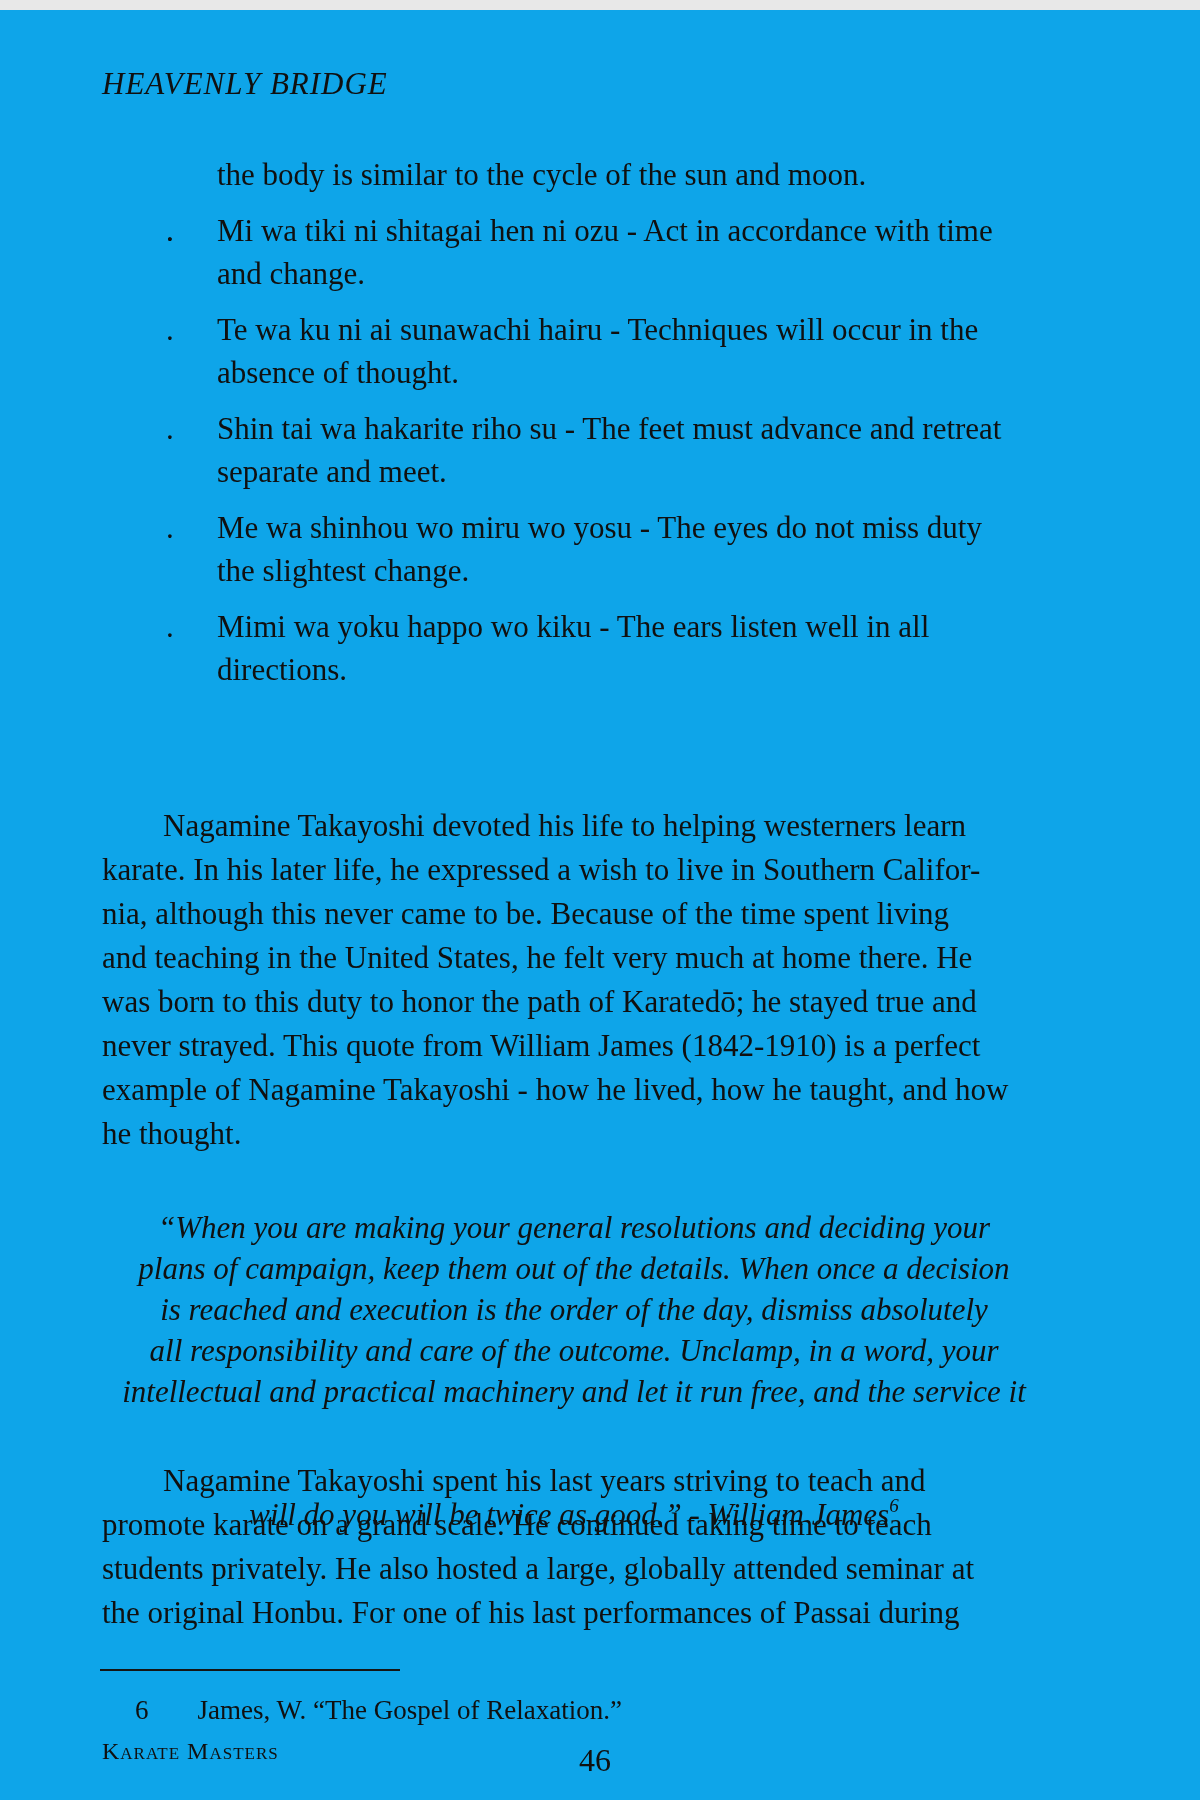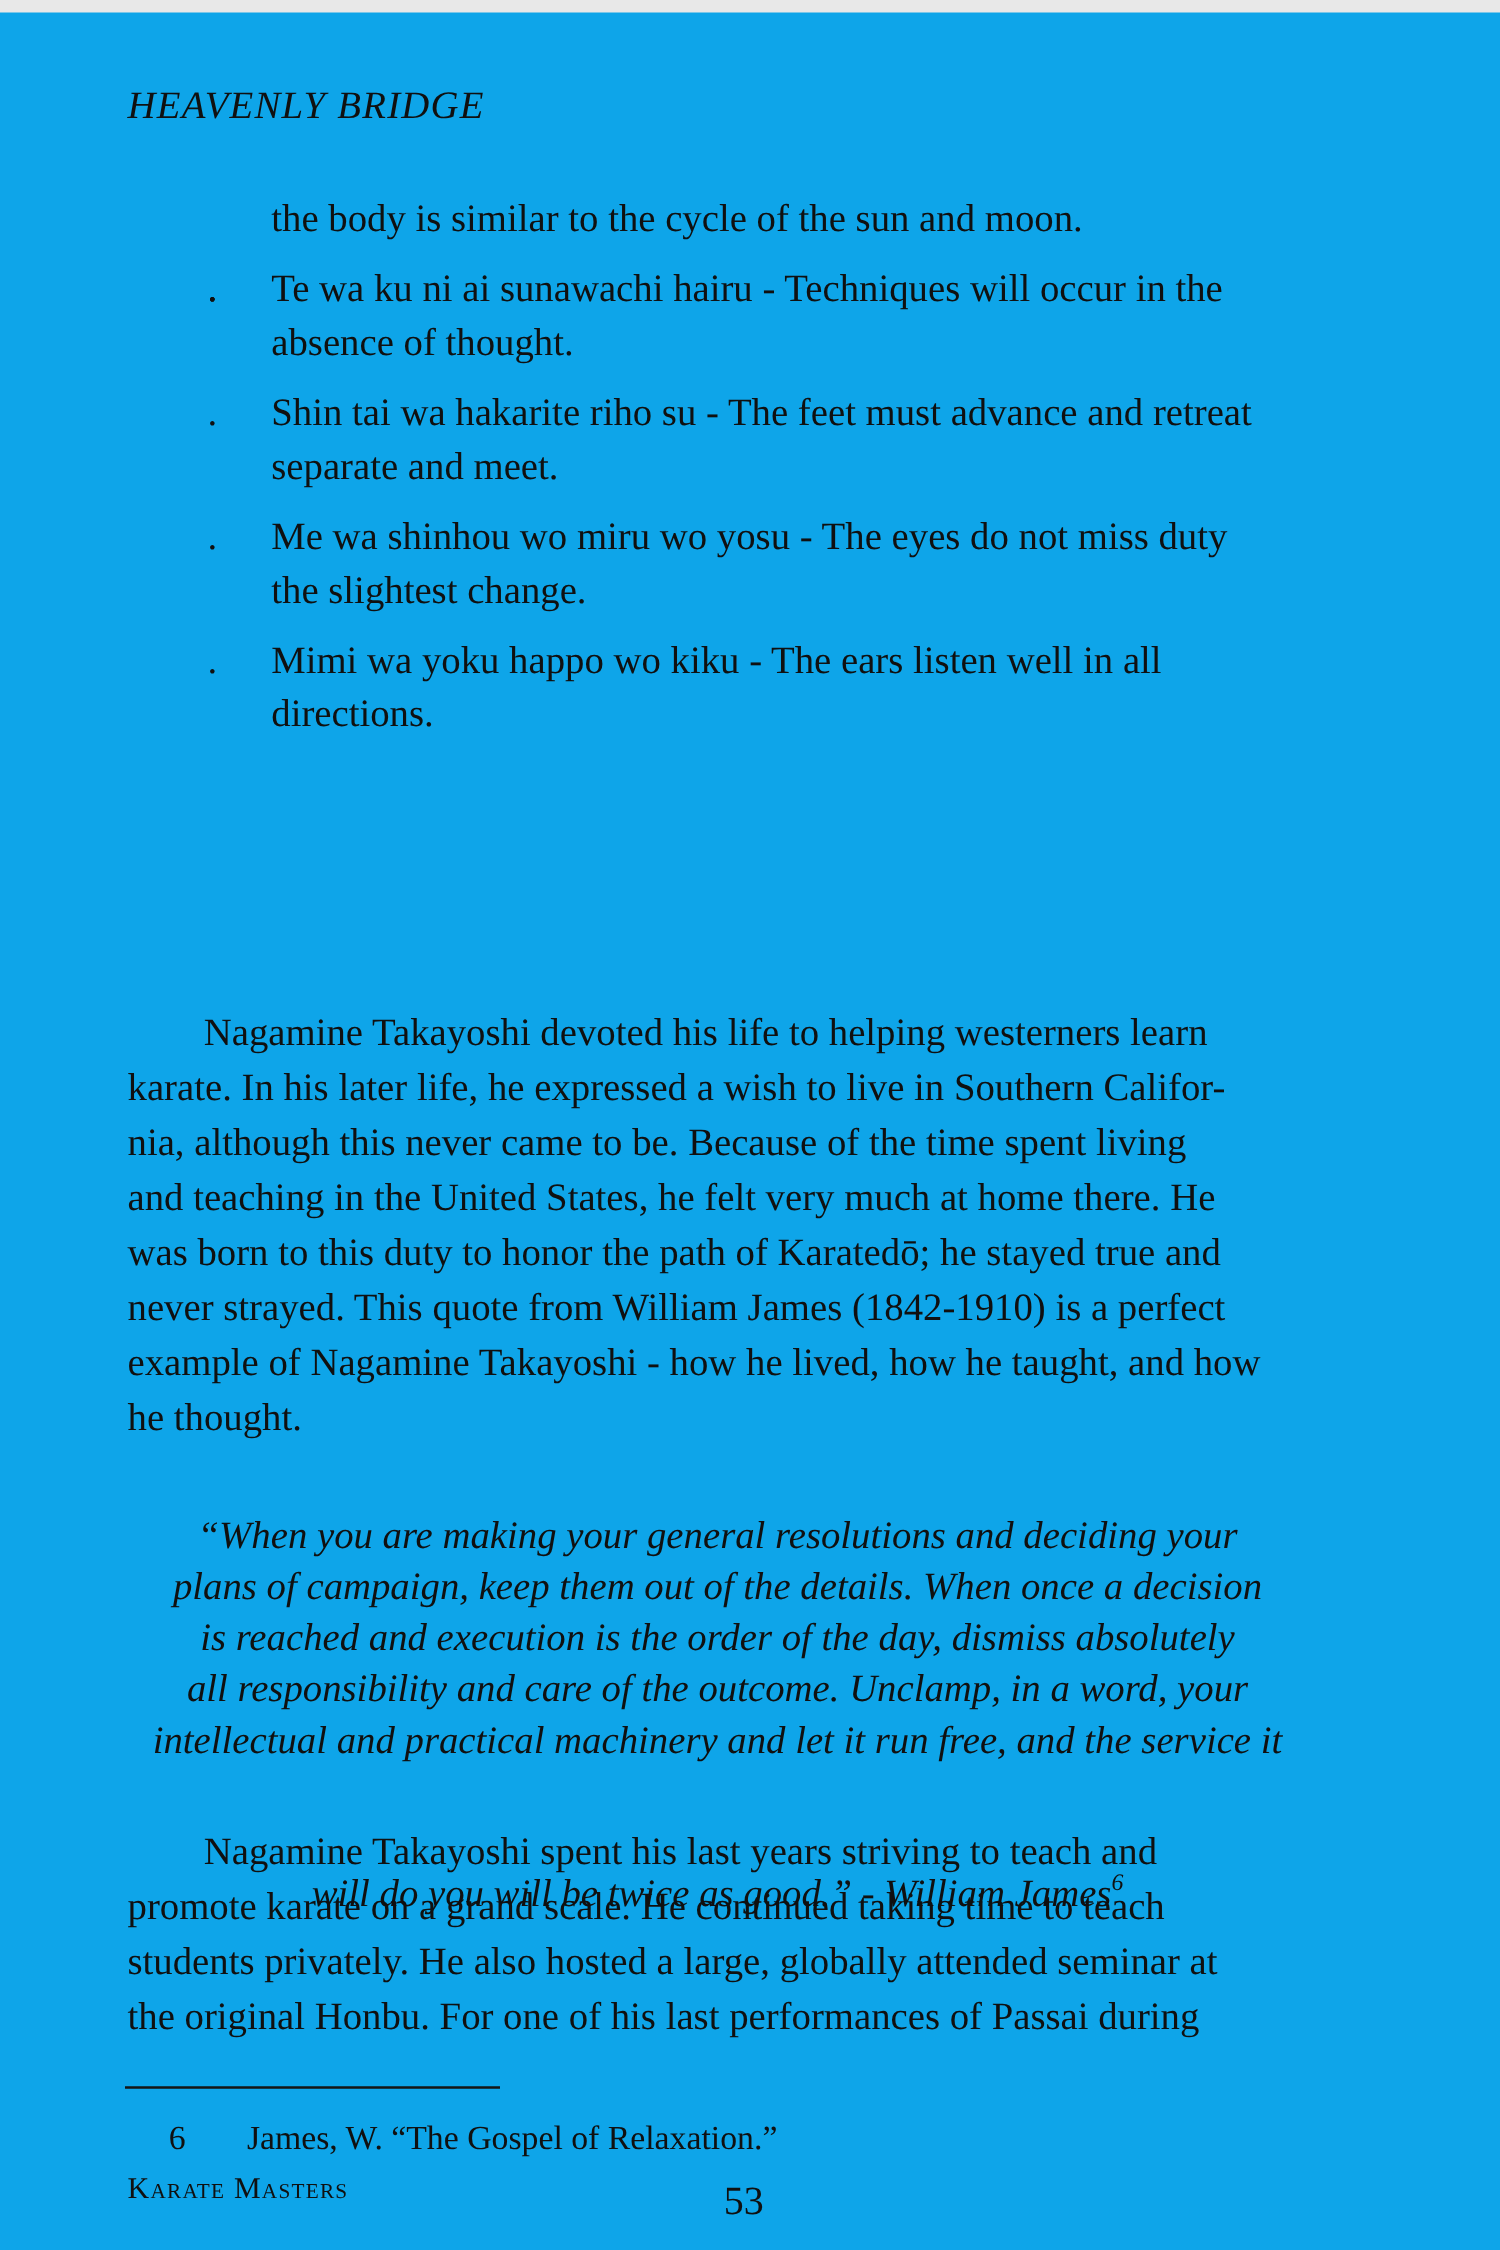--- a/index.html
+++ b/index.html
@@ -122,20 +122,22 @@
   <div class="precept-list">
     <div class="list-item">
       <span class="bullet"></span>
       <div class="item-lines">the body is similar to the cycle of the sun and moon.</div>
     </div>
     <div class="list-item">
       <span class="bullet">.</span>
     </div>
     <div class="list-item">
       <span class="bullet">.</span>
+      <div class="item-lines">Mi wa tiki ni shitagai hen ni ozu - Act in accordance with time
+and change.</div>
     </div>
     <div class="list-item">
       <span class="bullet">.</span>
       <div class="item-lines">Te wa ku ni ai sunawachi hairu - Techniques will occur in the
 absence of thought.</div>
     </div>
     <div class="list-item">
       <span class="bullet">.</span>
       <div class="item-lines">Shin tai wa hakarite riho su - The feet must advance and retreat
 separate and meet.</div>
@@ -174,15 +176,15 @@
 promote karate on a grand scale. He continued taking time to teach
 students privately. He also hosted a large, globally attended seminar at
 the original Honbu. For one of his last performances of Passai during</div>
 
   <div class="footnote-rule"></div>
 
   <div class="footnote"><span class="fn-num">6</span><span class="fn-text">James, W. “The Gospel of Relaxation.”</span></div>
 
   <div class="footer-title">Karate Masters</div>
 
-  <div class="page-number">53</div>
+  <div class="page-number">46</div>
 
 </div>
 
 </body></html>

